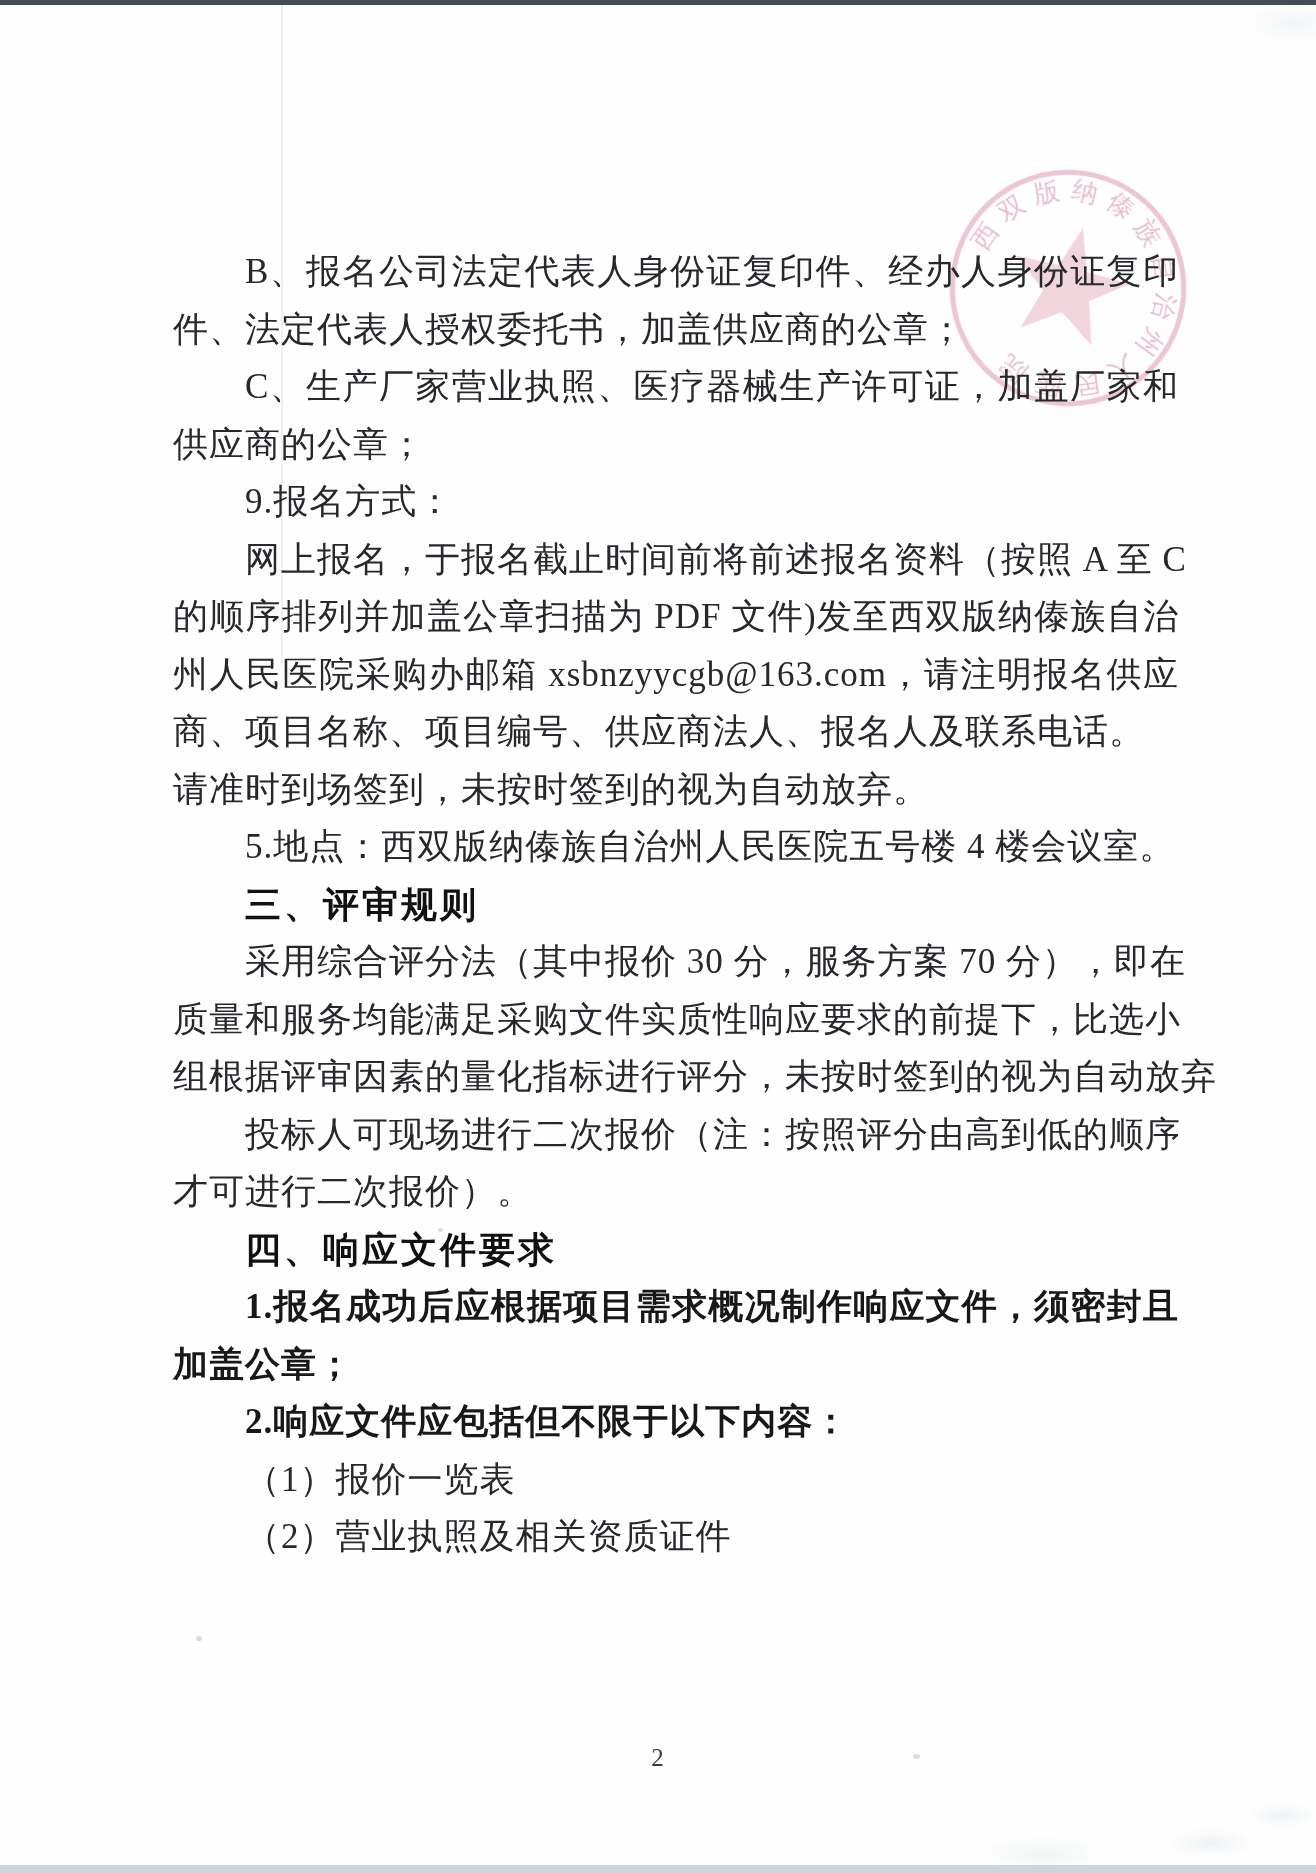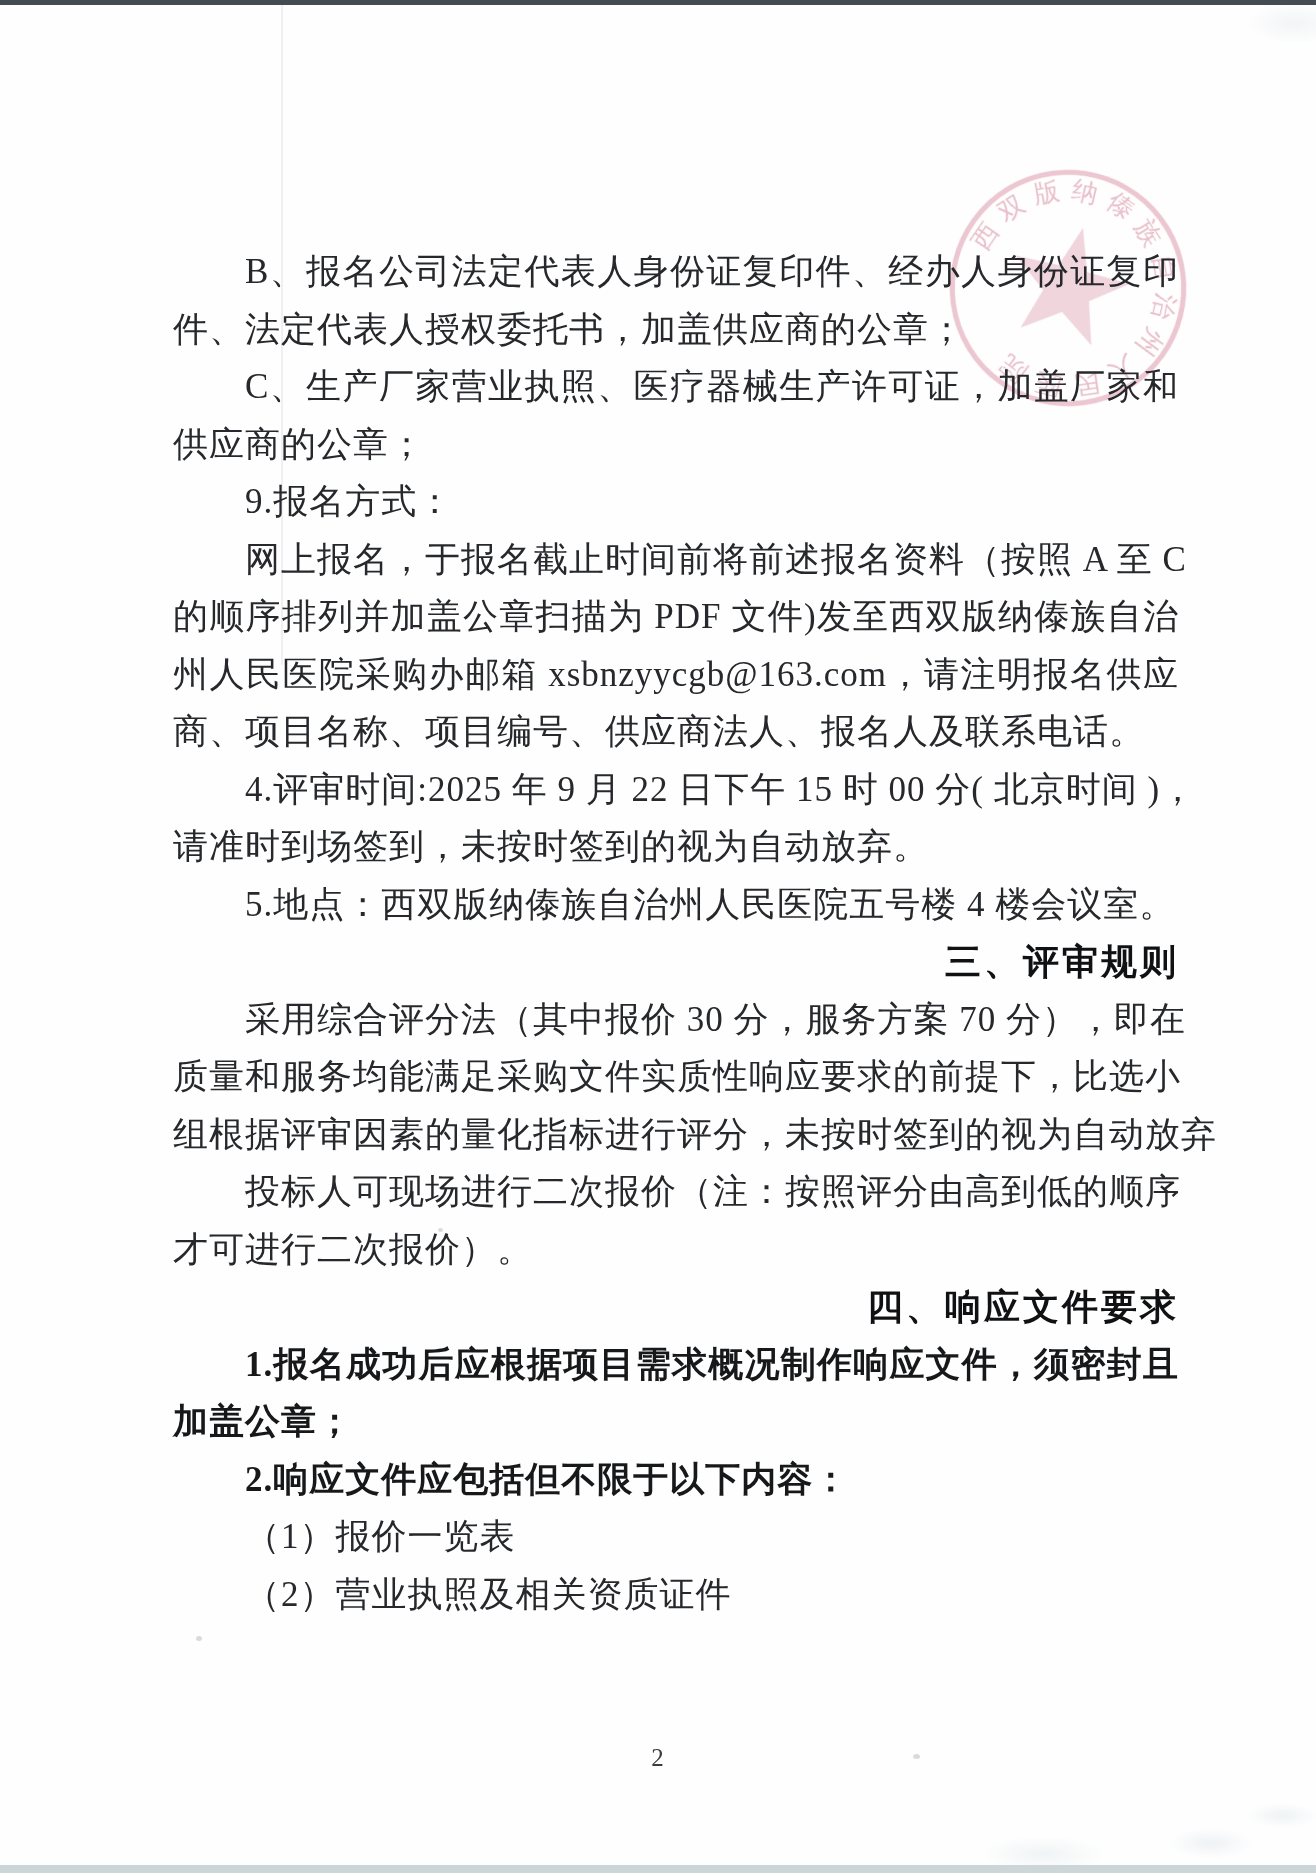--- a/index.html
+++ b/index.html
@@ -35,21 +35,21 @@
     font-size:35px;
     letter-spacing:1px;
     white-space:nowrap;
     width:1006px;
   }
   .line.indent{padding-left:72px;width:934px;}
   .line.fill{text-align:justify;text-align-last:justify;font-family:Liberation Serif, serif;}
   .line.bold{font-weight:bold;color:#17181a;}
   .line.heading{
     font-family:"Liberation Sans","DejaVu Sans",sans-serif;
-    font-weight:bold;color:#101113;font-size:36px;letter-spacing:3px;text-align:right;
+    font-weight:bold;color:#101113;font-size:36px;letter-spacing:3px;
   }
 
   .page-number{
     position:absolute;left:0;top:1744px;width:1316px;
     text-align:center;font-size:25px;color:#3a3d40;letter-spacing:1px;
   }
 
   
   .seal{
     position:absolute;left:944px;top:164px;width:248px;height:248px;
@@ -83,21 +83,20 @@
   <div class="text-block">
       <div class="line indent fill">B、报名公司法定代表人身份证复印件、经办人身份证复印</div>
       <div class="line">件、法定代表人授权委托书，加盖供应商的公章；</div>
       <div class="line indent fill">C、生产厂家营业执照、医疗器械生产许可证，加盖厂家和</div>
       <div class="line">供应商的公章；</div>
       <div class="line indent">9.报名方式：</div>
       <div class="line indent fill">网上报名，于报名截止时间前将前述报名资料（按照 A 至 C</div>
       <div class="line fill">的顺序排列并加盖公章扫描为 PDF 文件)发至西双版纳傣族自治</div>
       <div class="line fill">州人民医院采购办邮箱 xsbnzyycgb@163.com，请注明报名供应</div>
       <div class="line">商、项目名称、项目编号、供应商法人、报名人及联系电话。</div>
-      <div class="line indent fill">4.评审时间:2025 年 9 月 22 日下午 15 时 00 分( 北京时间 )，</div>
       <div class="line">请准时到场签到，未按时签到的视为自动放弃。</div>
       <div class="line indent">5.地点：西双版纳傣族自治州人民医院五号楼 4 楼会议室。</div>
       <div class="line indent heading">三、评审规则</div>
       <div class="line indent fill">采用综合评分法（其中报价 30 分，服务方案 70 分），即在</div>
       <div class="line fill">质量和服务均能满足采购文件实质性响应要求的前提下，比选小</div>
       <div class="line fill">组根据评审因素的量化指标进行评分，未按时签到的视为自动放弃</div>
       <div class="line indent fill">投标人可现场进行二次报价（注：按照评分由高到低的顺序</div>
       <div class="line">才可进行二次报价）。</div>
       <div class="line indent heading">四、响应文件要求</div>
       <div class="line indent bold fill">1.报名成功后应根据项目需求概况制作响应文件，须密封且</div>

